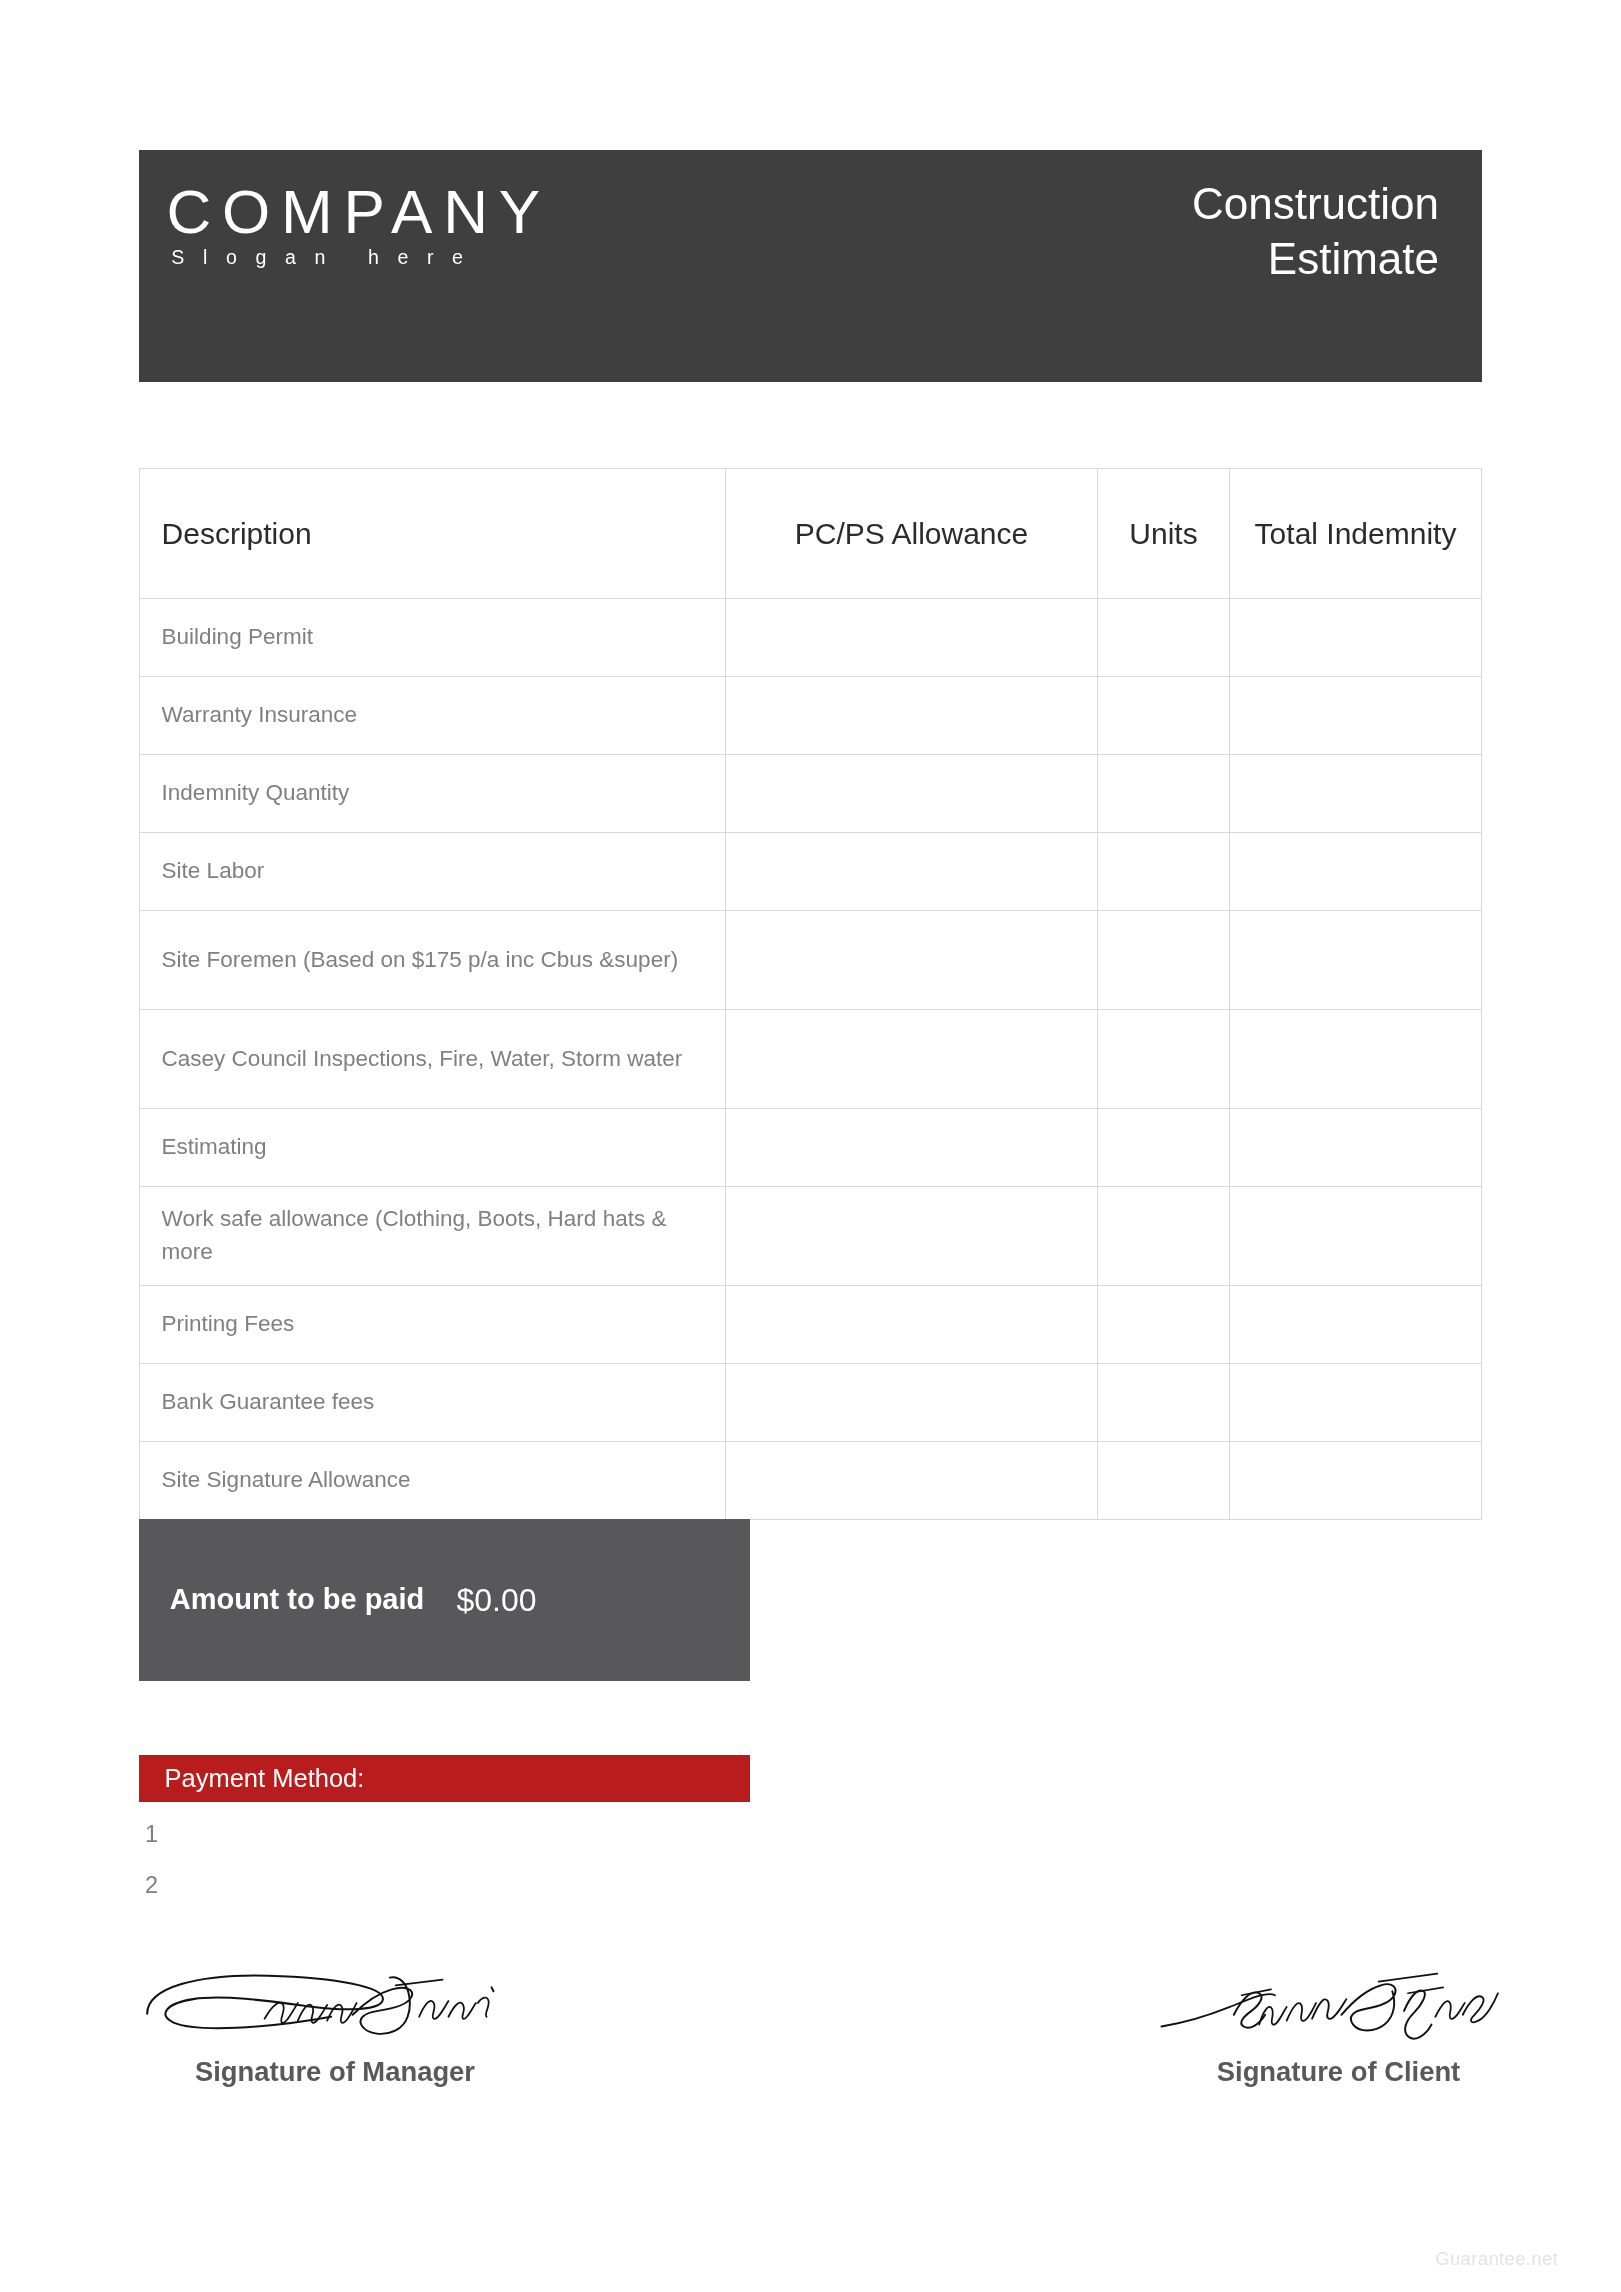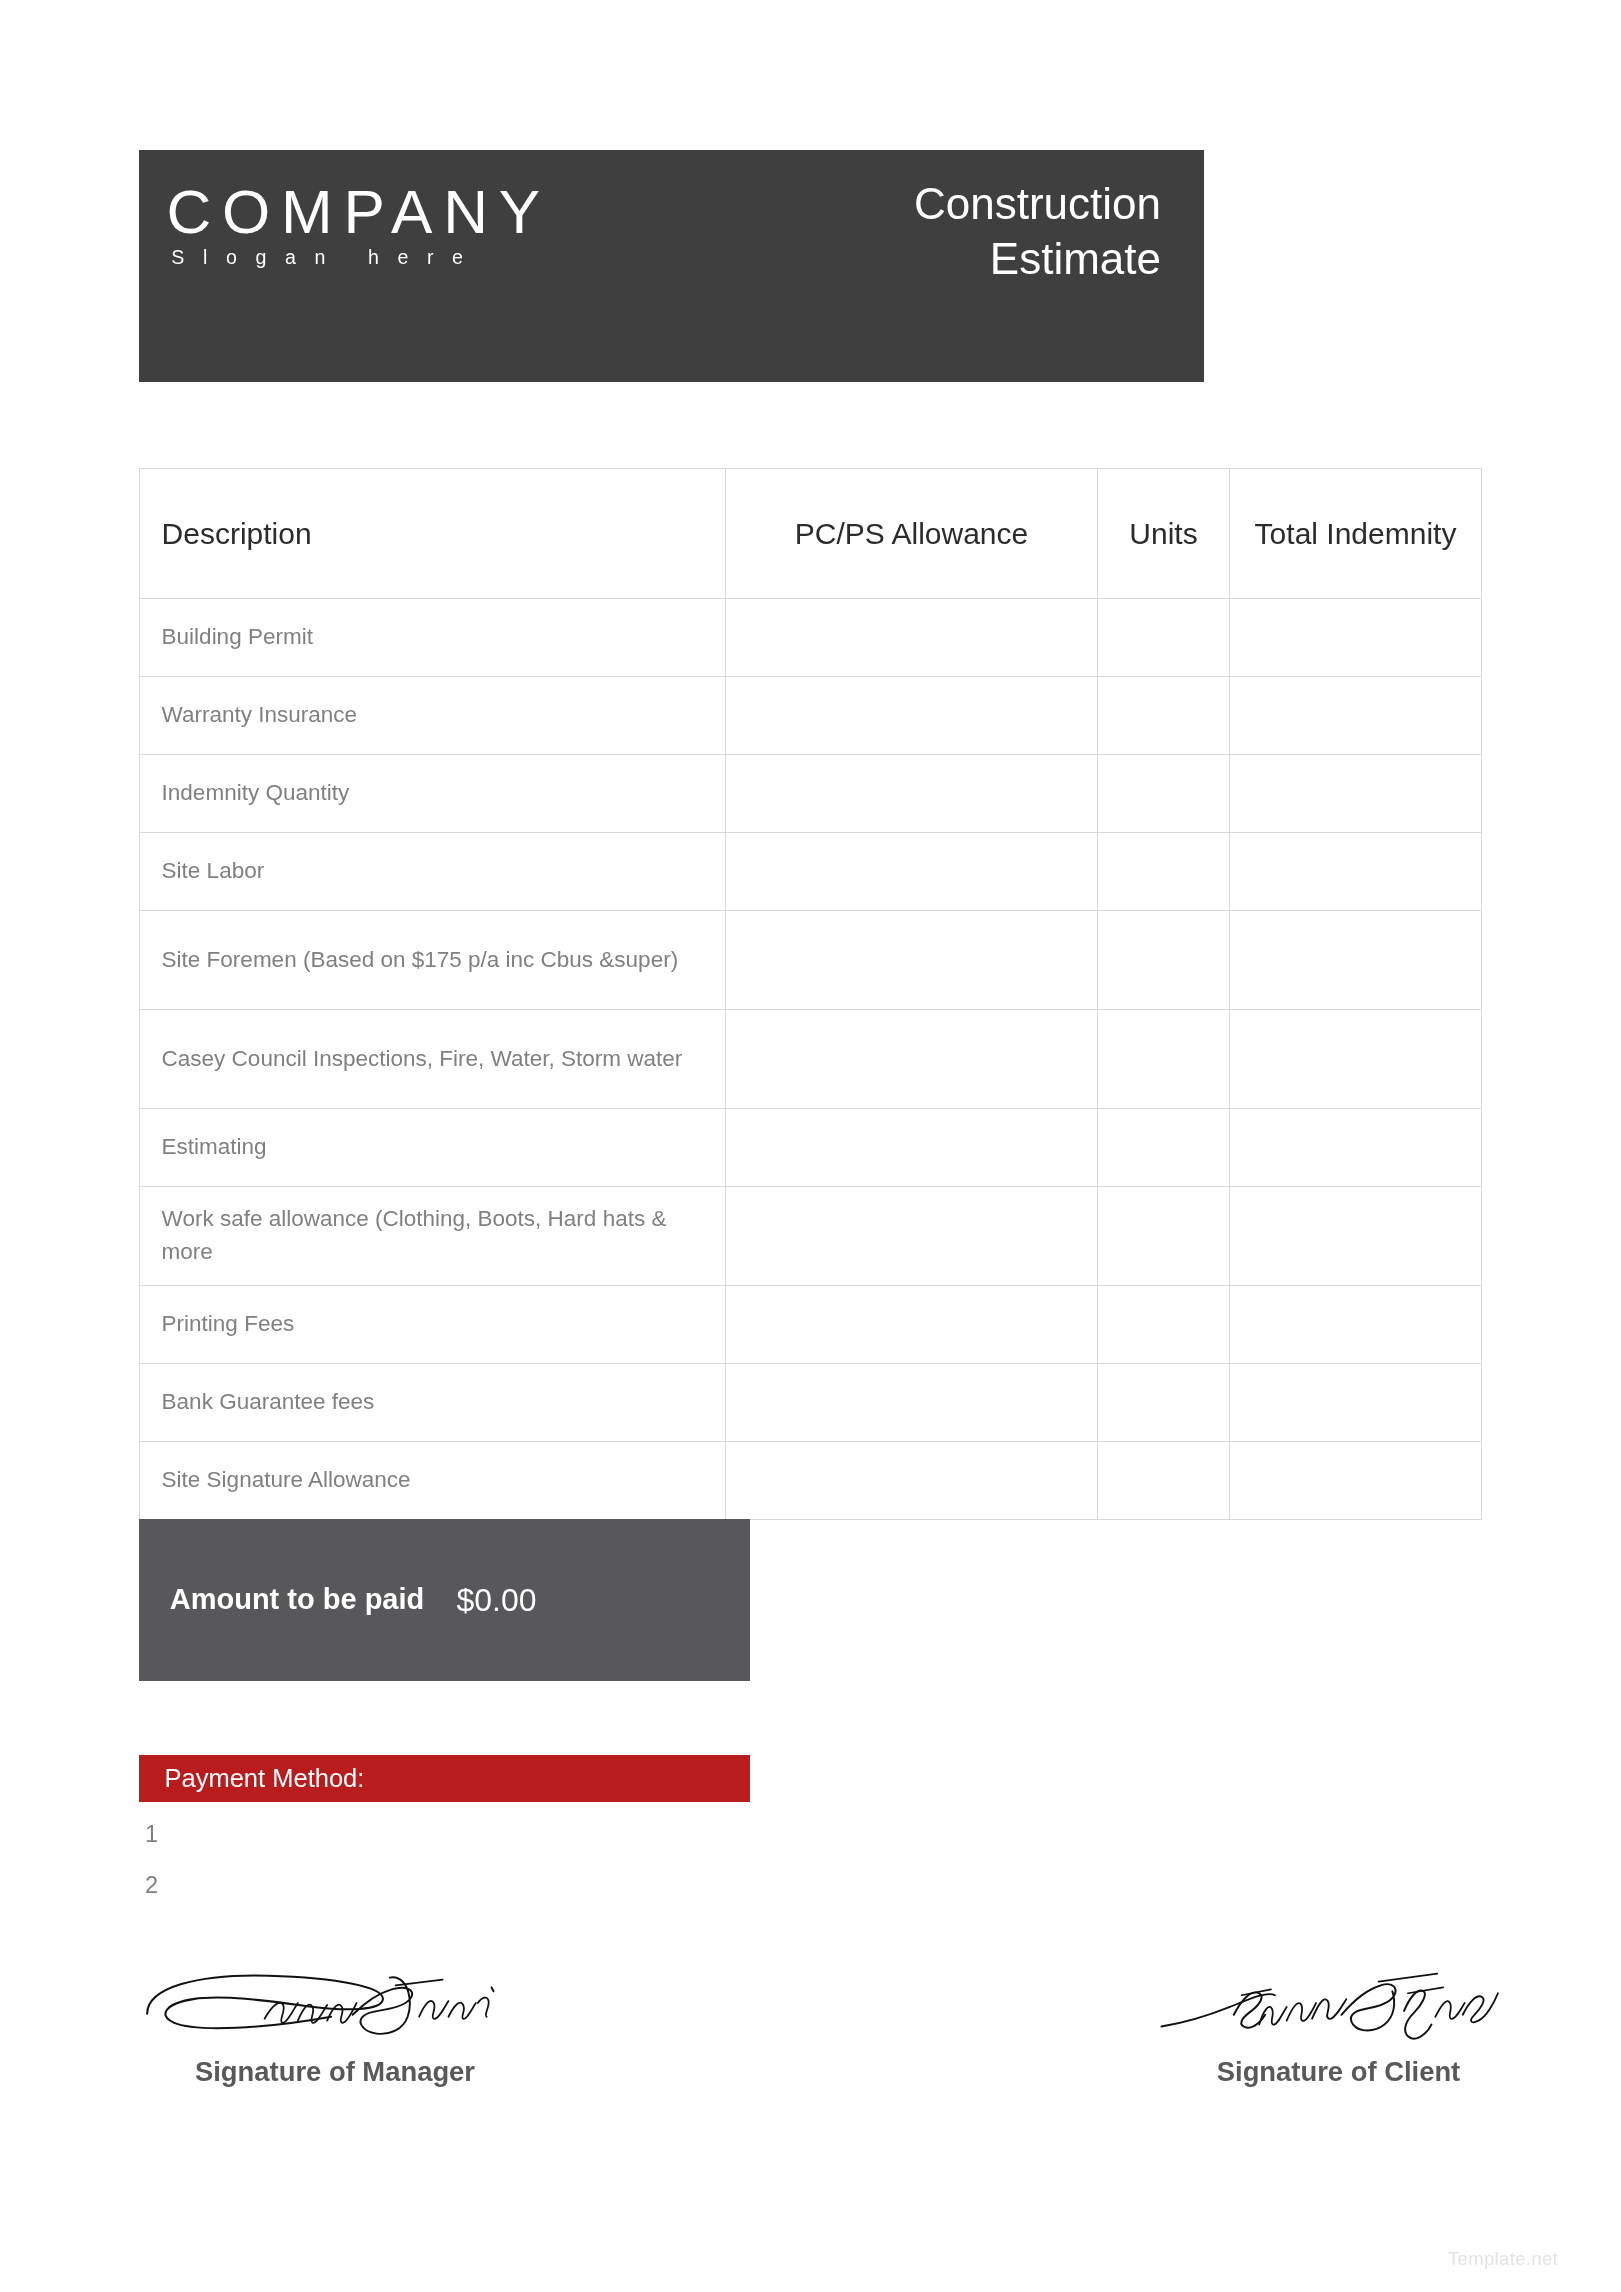--- a/index.html
+++ b/index.html
@@ -20,21 +20,21 @@
     position: absolute;
     inset: 0;
     background: #ffffff;
   }
 
   
   .header {
     position: absolute;
     left: 139px;
     top: 150px;
-    width: 1065px;
+    width: 1343px;
     height: 232px;
     background: #3f3f3f;
     box-sizing: border-box;
     padding: 0;
   }
   .header-left {
     position: absolute;
     left: 27.4px;
     top: 31px;
   }
@@ -350,16 +350,16 @@
           <path d="M252 52 C258 38, 266 28, 272 32 C276 35, 270 46, 262 54 C254 62, 250 72, 256 78 C262 84, 274 78, 280 66" stroke-width="2"></path>
           <path d="M256 34 L292 28" stroke-width="1.7"></path>
           <path d="M284 58 C290 46, 296 38, 299 44 C302 50, 296 58, 300 60 C304 62, 310 50, 314 44" stroke-width="1.8"></path>
           <path d="M312 56 C318 44, 326 34, 332 38 C336 41, 330 50, 324 56 C318 62, 320 66, 328 62 C336 58, 344 44, 348 34" stroke-width="1.9"></path>
         </g>
       </svg>
     </div>
     <div class="sig-caption">Signature of Client</div>
   </div>
 
-  <div class="watermark">Template.net</div>
+  <div class="watermark">Guarantee.net</div>
 
 </div>
 
 
 </body></html>

